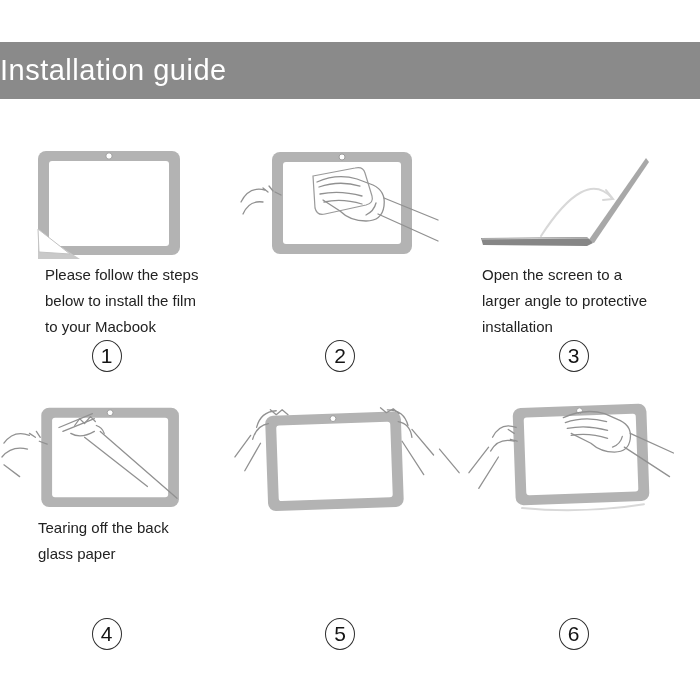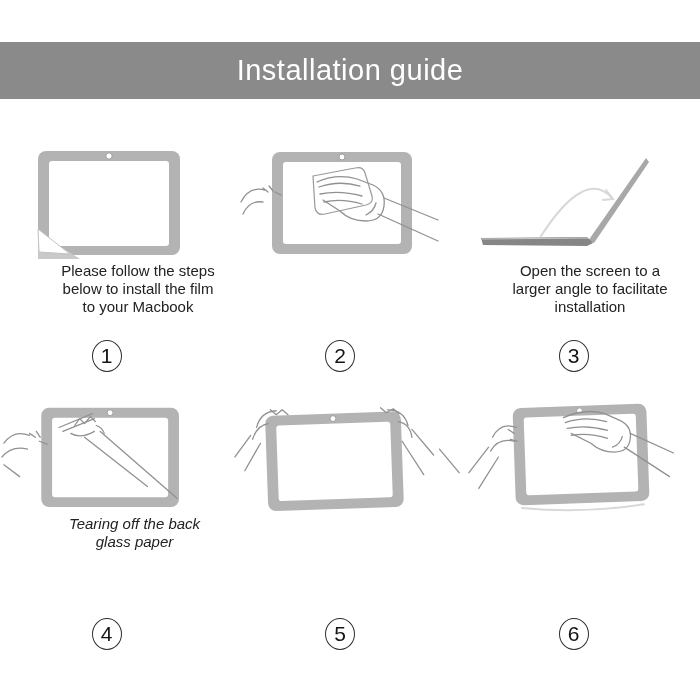--- a/index.html
+++ b/index.html
@@ -2,35 +2,35 @@
 <html><head>
 <meta charset="utf-8">
 <style>
   html,body { margin:0; padding:0; }
   body {
     width:700px; height:700px; background:#ffffff; position:relative;
     font-family:"Liberation Sans", sans-serif; overflow:hidden;
   }
   .header {
     position:absolute; top:42px; left:0; width:700px; height:57px;
-    background:#8a8a8a; display:flex; align-items:center; justify-content:center;
+    background:#8a8a8a; display:flex; align-items:center; justify-content:flex-start;
   }
   .header-title {
     color:#ffffff; font-size:29px; font-weight:400; letter-spacing:0.5px;
   }
   .row { position:absolute; left:0; width:700px; display:grid; }
   .row1 { top:140px; height:250px; grid-template-columns:233px 234px 233px; }
   .row2 { top:390px; height:280px; grid-template-columns:233px 234px 233px; }
   .cell { position:relative; }
   .illu { position:absolute; top:6px; left:0; width:233px; height:118px; }
   .desc {
     position:absolute; top:122px; left:0; right:2px;
-    font-size:15px; line-height:18px; color:#222222; white-space:pre-line;text-align:center;
+    font-size:15px; line-height:26px; color:#222222; white-space:pre-line;
   }
-  .row2 .desc { top:125px;font-style:italic; }
+  .row2 .desc { top:125px; }
   .row1 .cell:nth-child(1) .desc { padding-left:45px; }
   .row1 .cell:nth-child(2) .desc { padding-left:34px; }
   .row1 .cell:nth-child(3) .desc { padding-left:15px; }
   .row2 .cell:nth-child(1) .desc { padding-left:38px; }
   .row2 .cell:nth-child(2) .desc { padding-left:25px; }
   .row2 .cell:nth-child(3) .desc { padding-left:18px; }
   .num {
     position:absolute; left:50%; width:28px; height:30px;
     border:1.6px solid #2e2e2e; border-radius:50%;
     display:flex; align-items:center; justify-content:center;
@@ -94,21 +94,21 @@
 
       <path class="lt" d="M74,90 Q118,22 145,52"></path>
       <path class="lt" d="M139,44 L146,53 L136,54" stroke-width="1.4"></path>
 
       <path d="M121,95 L179,12 L182,16 L127,97 Z" fill="#a8a8a8"></path>
 
       <path d="M14,92 L120,91 L126,97 L120,100 L16,99 Z" fill="#868686"></path>
       <path d="M15,93 L121,92" stroke="#c9c9c9" stroke-width="1.2" fill="none"></path>
     </svg>
     <div class="desc">Open the screen to a
-larger angle to facilitate
+larger angle to protective
 installation</div>
     <div class="num">3</div>
   </div>
 </div>
 
 <div class="row row2">
 
   <div class="cell">
     <svg class="illu" viewBox="0 0 233 120">
       <rect x="40" y="12" width="140" height="101" rx="8" fill="#b3b3b3"></rect>

